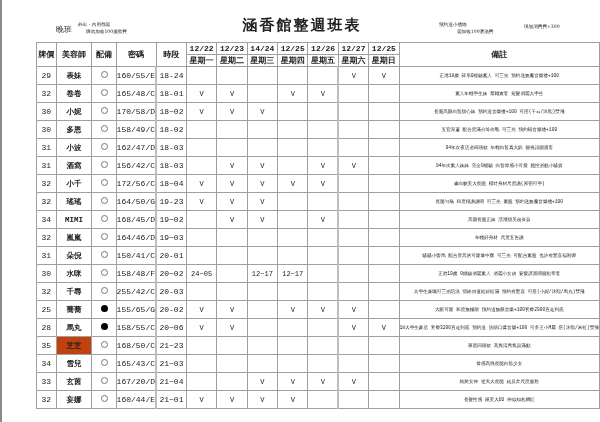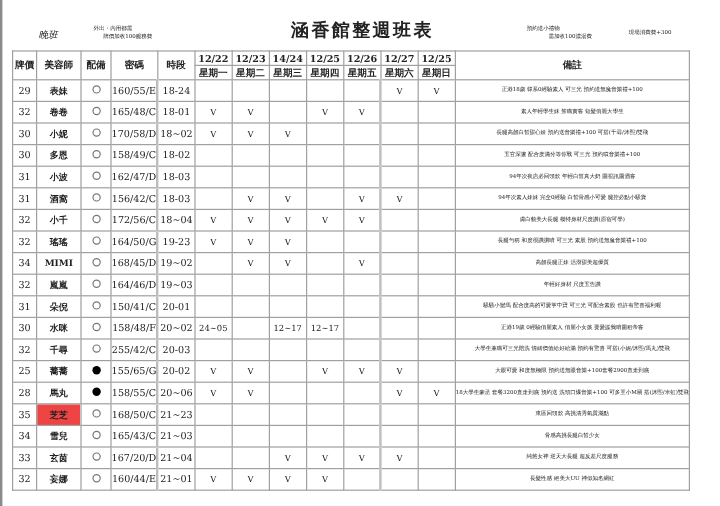--- a/index.html
+++ b/index.html
@@ -5,47 +5,48 @@
   html, body { margin: 0; padding: 0; }
   body {
     width: 600px; height: 422px; background: #ffffff; overflow: hidden;
     position: relative;
     font-family: "DejaVu Serif", "Liberation Serif", serif;
     color: #222;
   }
   .left-edge {
     position: absolute; left: 0; top: 0; width: 2px; height: 422px; background: #8a8a8a;
   }
-  .hdr-shift { position: absolute; top: 24px; left: 32px; font-size: 8px; font-style: italic; }
+  .hdr-shift { position: absolute; top: 24px; left: 56px; font-size: 8px; }
   .hdr-note1 { position: absolute; top: 21px; left: 78px; font-size: 4.6px; line-height: 7px; }
   .hdr-note1 .l2 { padding-left: 8px; }
   .hdr-title {
     position: absolute; top: 16px; left: 0; width: 600px; text-align: center;
     font-size: 15px; font-weight: bold; letter-spacing: 2px;
     padding-left: 2px;
   }
   .hdr-note2 { position: absolute; top: 21px; left: 439px; font-size: 4.6px; line-height: 7px; }
   .hdr-note2 .l2 { padding-left: 18px; }
   .hdr-note3 { position: absolute; top: 24px; left: 524px; font-size: 4.6px; }
 
   table.sched {
-    position: absolute; left: 10px; top: 42px;
+    position: absolute; left: 36px; top: 42px;
     border-collapse: collapse; table-layout: fixed;
     font-size: 8px;
+    font-family: Liberation Mono, monospace;
   }
   table.sched td, table.sched th {
     border: 1px solid #a0a0a0; padding: 0; text-align: center; vertical-align: middle;
     overflow: hidden; white-space: nowrap; font-weight: normal;
   }
   table.sched th { font-weight: bold; font-size: 8px; }
   th.date { height: 11px; font-size: 7.5px; font-weight: normal; }
   th.dow { height: 9px; font-size: 5.5px; }
   tr.row td { height: 17px; }
   tr.row td.name { font-size: 7.5px; font-weight: bold; }
-  td.name.hl { background: #ef4444; }
+  td.name.hl { background: #c2410c; }
   td.check { font-weight: bold; font-size: 7px; }
   td.note {
     text-align: left; padding-left: 3px; font-size: 4.6px; line-height: 7px;
     white-space: normal;
   }
   .circle-empty {
     display: inline-block; width: 7px; height: 7px; border: 1px solid #777; border-radius: 50%;
     box-sizing: border-box;
   }
   .circle-filled {

